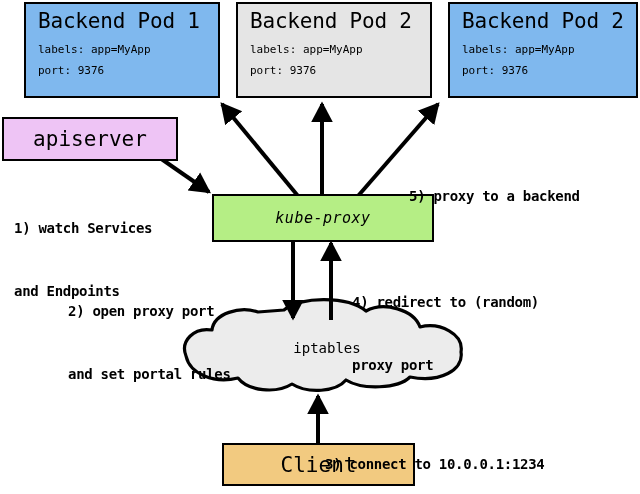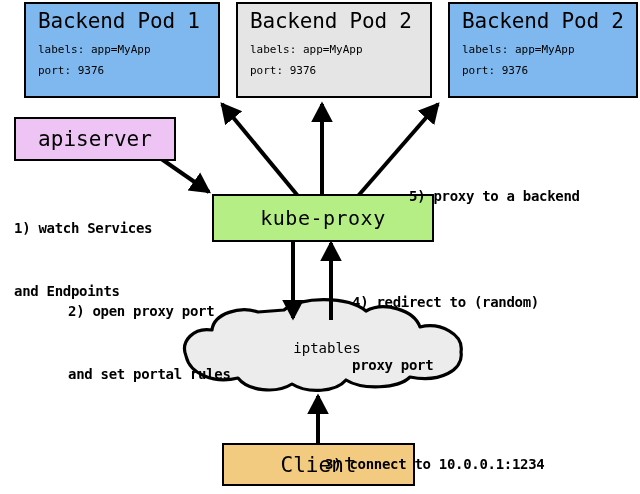--- a/index.html
+++ b/index.html
@@ -47,21 +47,21 @@
     line-height: 21px;
     color: #000;
     white-space: nowrap;
   }
   .pod-line.first { margin-top: 3px; }
   .center-label {
     text-align: center;
     white-space: nowrap;
   }
   #apiserver-box .center-label { font-size: 21px; }
-  #kubeproxy-box .center-label { font-size: 20px; letter-spacing: 0.5px; }
+  #kubeproxy-box .center-label { font-size: 15px; letter-spacing: 0.5px; font-style: italic; }
   #client-box .center-label { font-size: 21px; }
   .annotation {
     position: absolute;
     font-family: "DejaVu Sans Mono", "Liberation Mono", monospace;
     font-weight: bold;
     font-size: 14px;
     line-height: 21px;
     color: #000000;
     white-space: pre;
     letter-spacing: -0.3px;
@@ -127,21 +127,21 @@
     <div class="pod-line first">labels: app=MyApp</div>
     <div class="pod-line">port: 9376</div>
   </div>
 
   <div class="node pod" id="pod-3" style="left:448px; top:2px; width:190px; height:96px; background:#7FB8EE;">
     <div class="pod-title">Backend Pod 2</div>
     <div class="pod-line first">labels: app=MyApp</div>
     <div class="pod-line">port: 9376</div>
   </div>
 
-  <div class="node" id="apiserver-box" style="left:14px; top:117px; width:162px; height:44px; background:#EEC4F5;">
+  <div class="node" id="apiserver-box" style="left:2px; top:117px; width:176px; height:44px; background:#EEC4F5;">
     <div class="center-label">apiserver</div>
   </div>
 
   <div class="node" id="kubeproxy-box" style="left:212px; top:194px; width:222px; height:48px; background:#B5EE85;">
     <div class="center-label">kube-proxy</div>
   </div>
 
   <div id="cloud-label" style="left:192px; top:340px; width:270px;">iptables</div>
 
   <div class="node" id="client-box" style="left:222px; top:443px; width:193px; height:43px; background:#F2CA80;">

